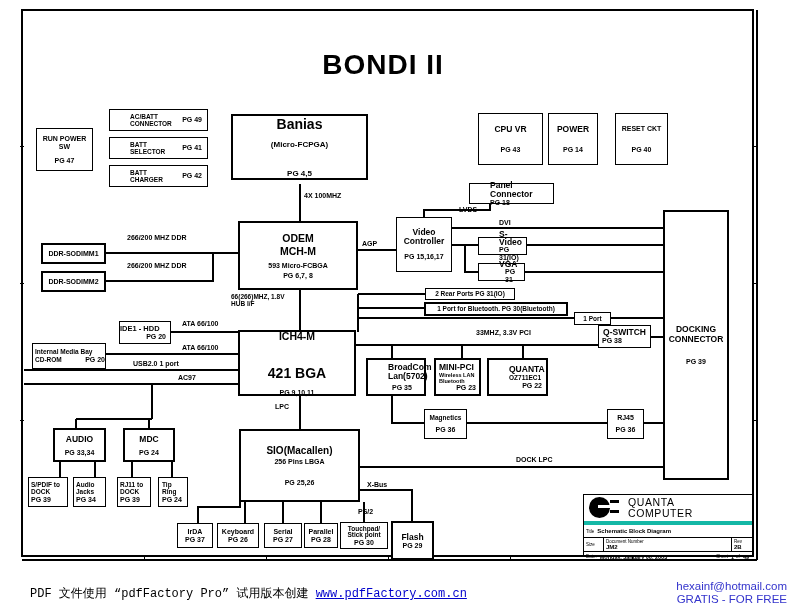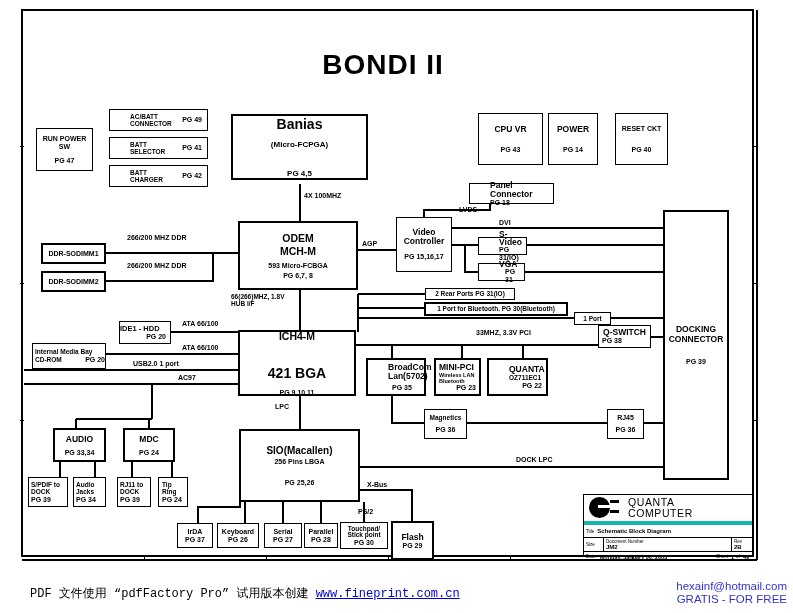--- a/index.html
+++ b/index.html
@@ -383,20 +383,20 @@
       <span class="tb-lab">Date:</span>
       <span style="font-size:5.5px;font-weight:bold;flex:1;">Monday, January 06, 2003</span>
       <span class="tb-lab">Sheet</span>
       <span style="font-size:5.5px;font-weight:bold;">1</span>
       <span class="tb-lab">of</span>
       <span style="font-size:5.5px;font-weight:bold;padding-right:3px;">49</span>
     </div>
   </div>
 
   <div class="footer-left">
-    <span>PDF 文件使用 “pdfFactory Pro” 试用版本创建 </span><a href="#">www.fineprint.com.cn</a>
+    <span>PDF 文件使用 “pdfFactory Pro” 试用版本创建 </span><a href="#">www.pdfFactory.com.cn</a>
   </div>
   <div class="footer-right">
     <div>hexainf@hotmail.com</div>
     <div>GRATIS - FOR FREE</div>
   </div>
 
 </div>
 
 </body></html>

